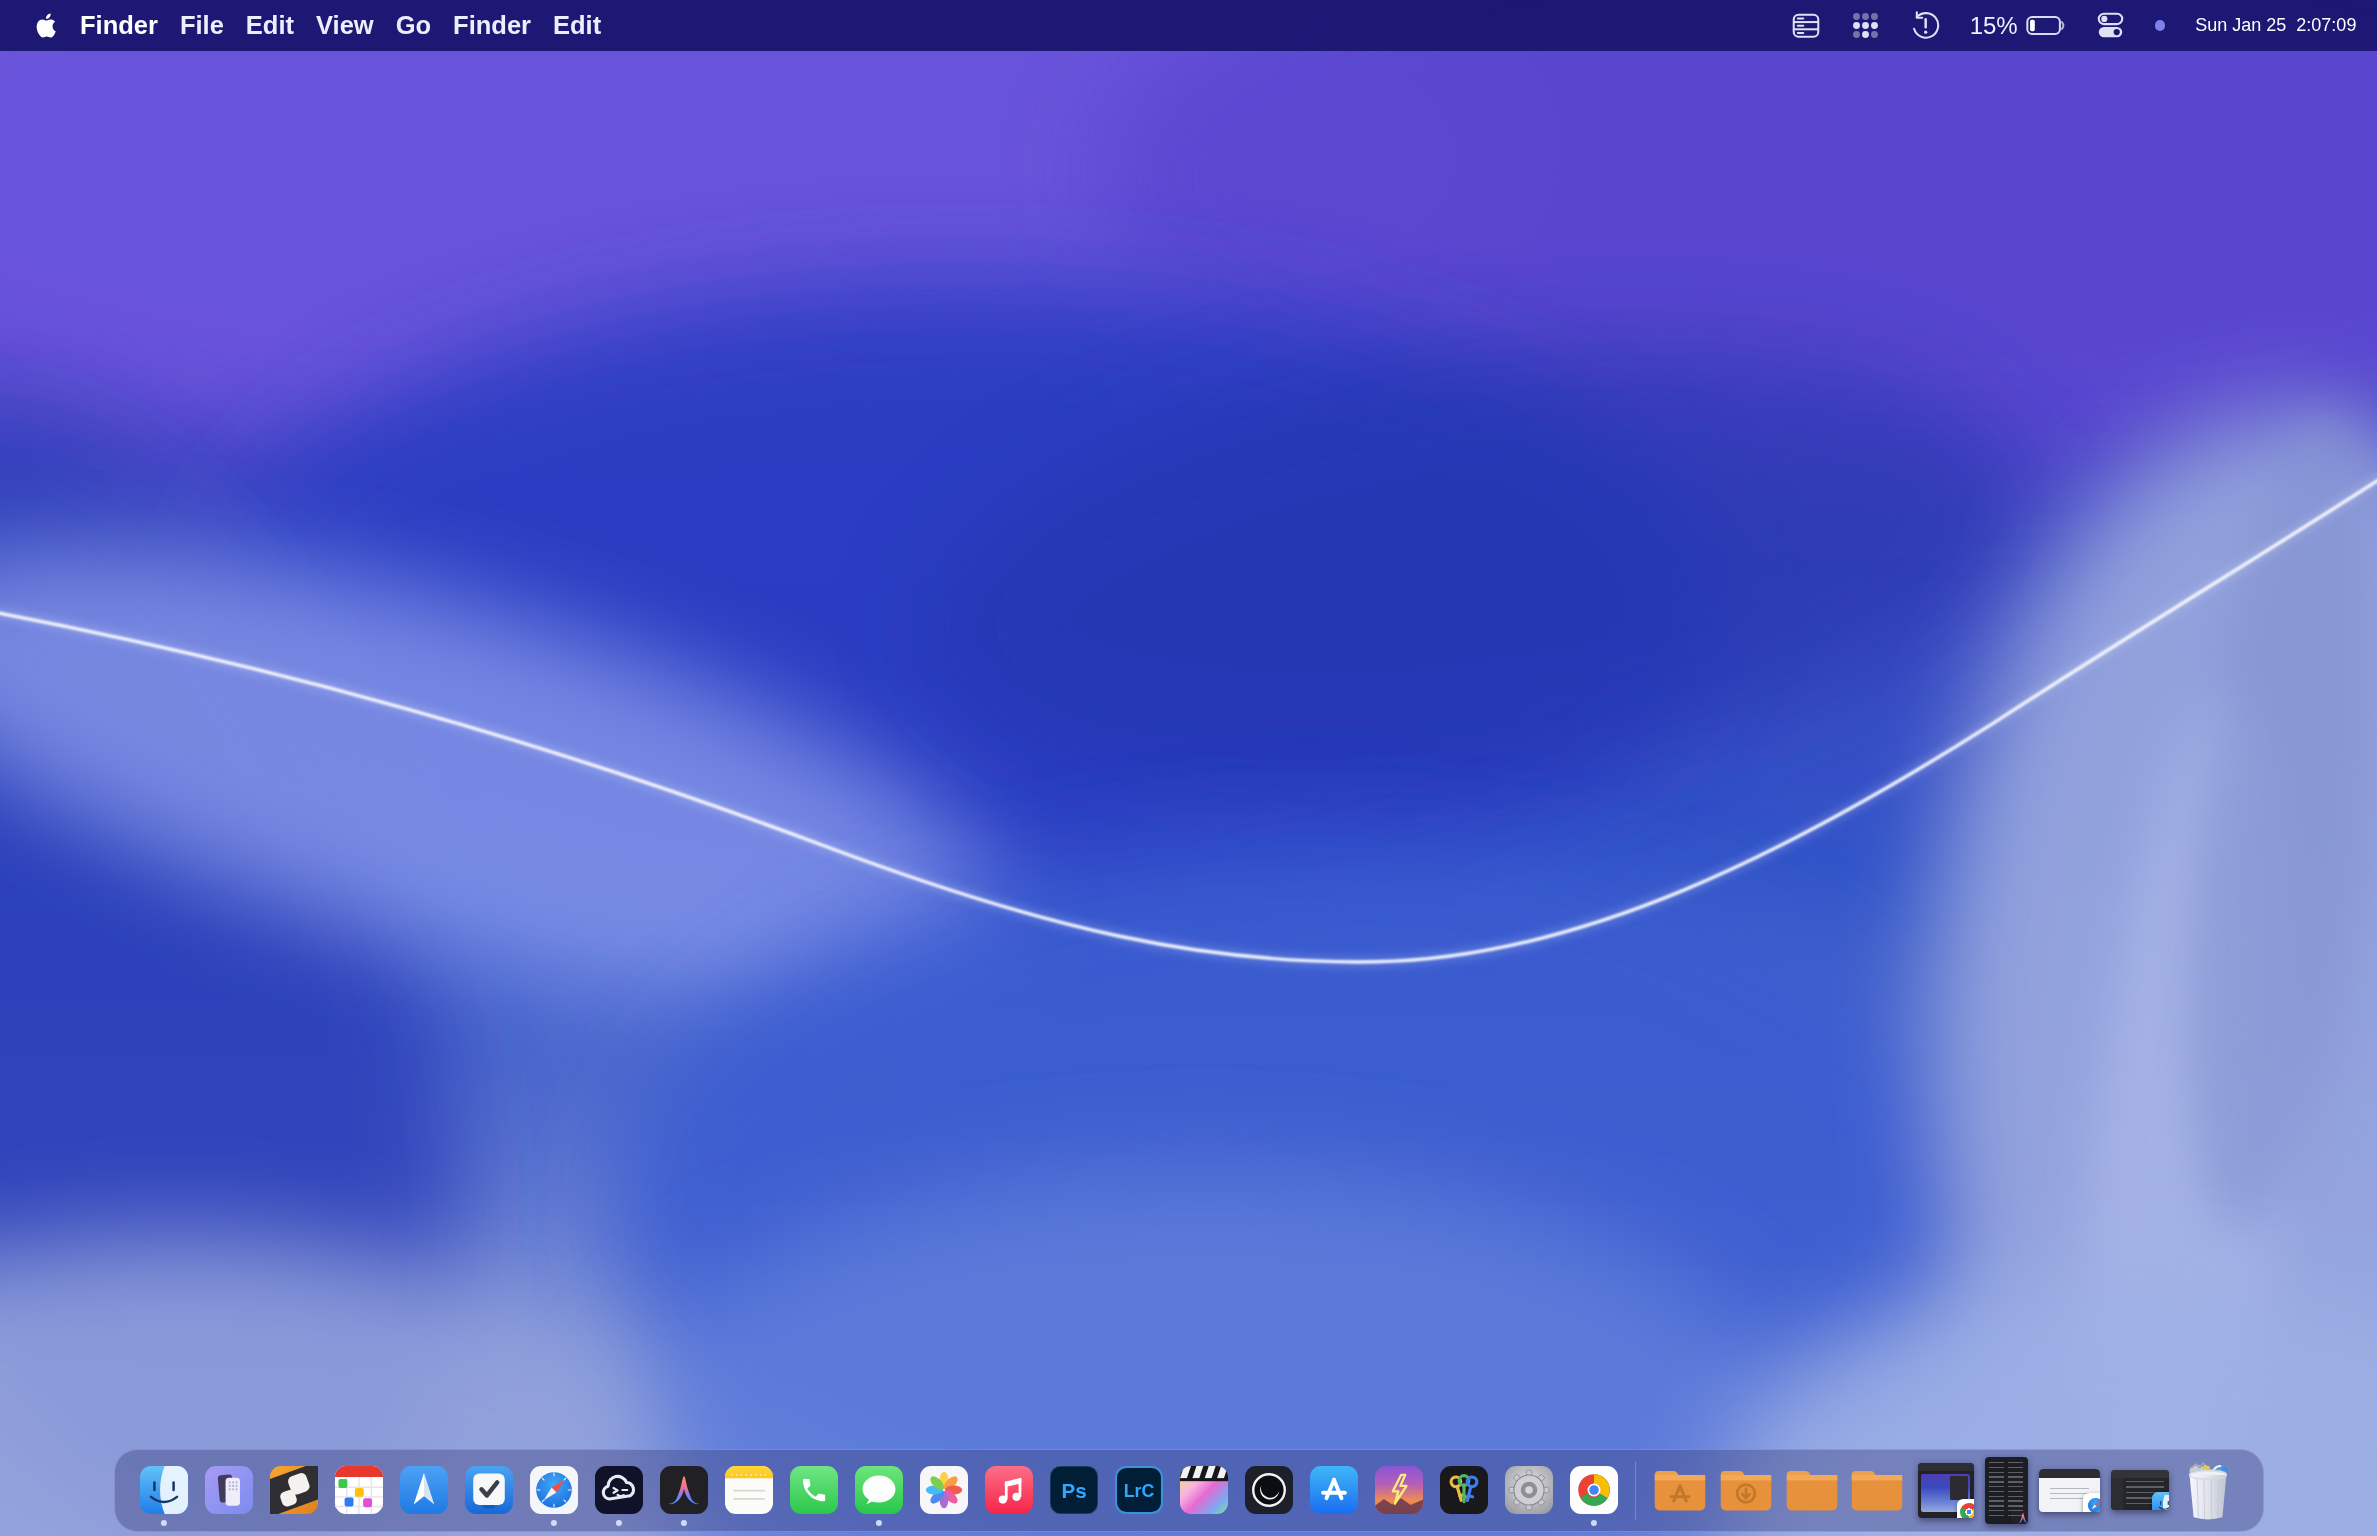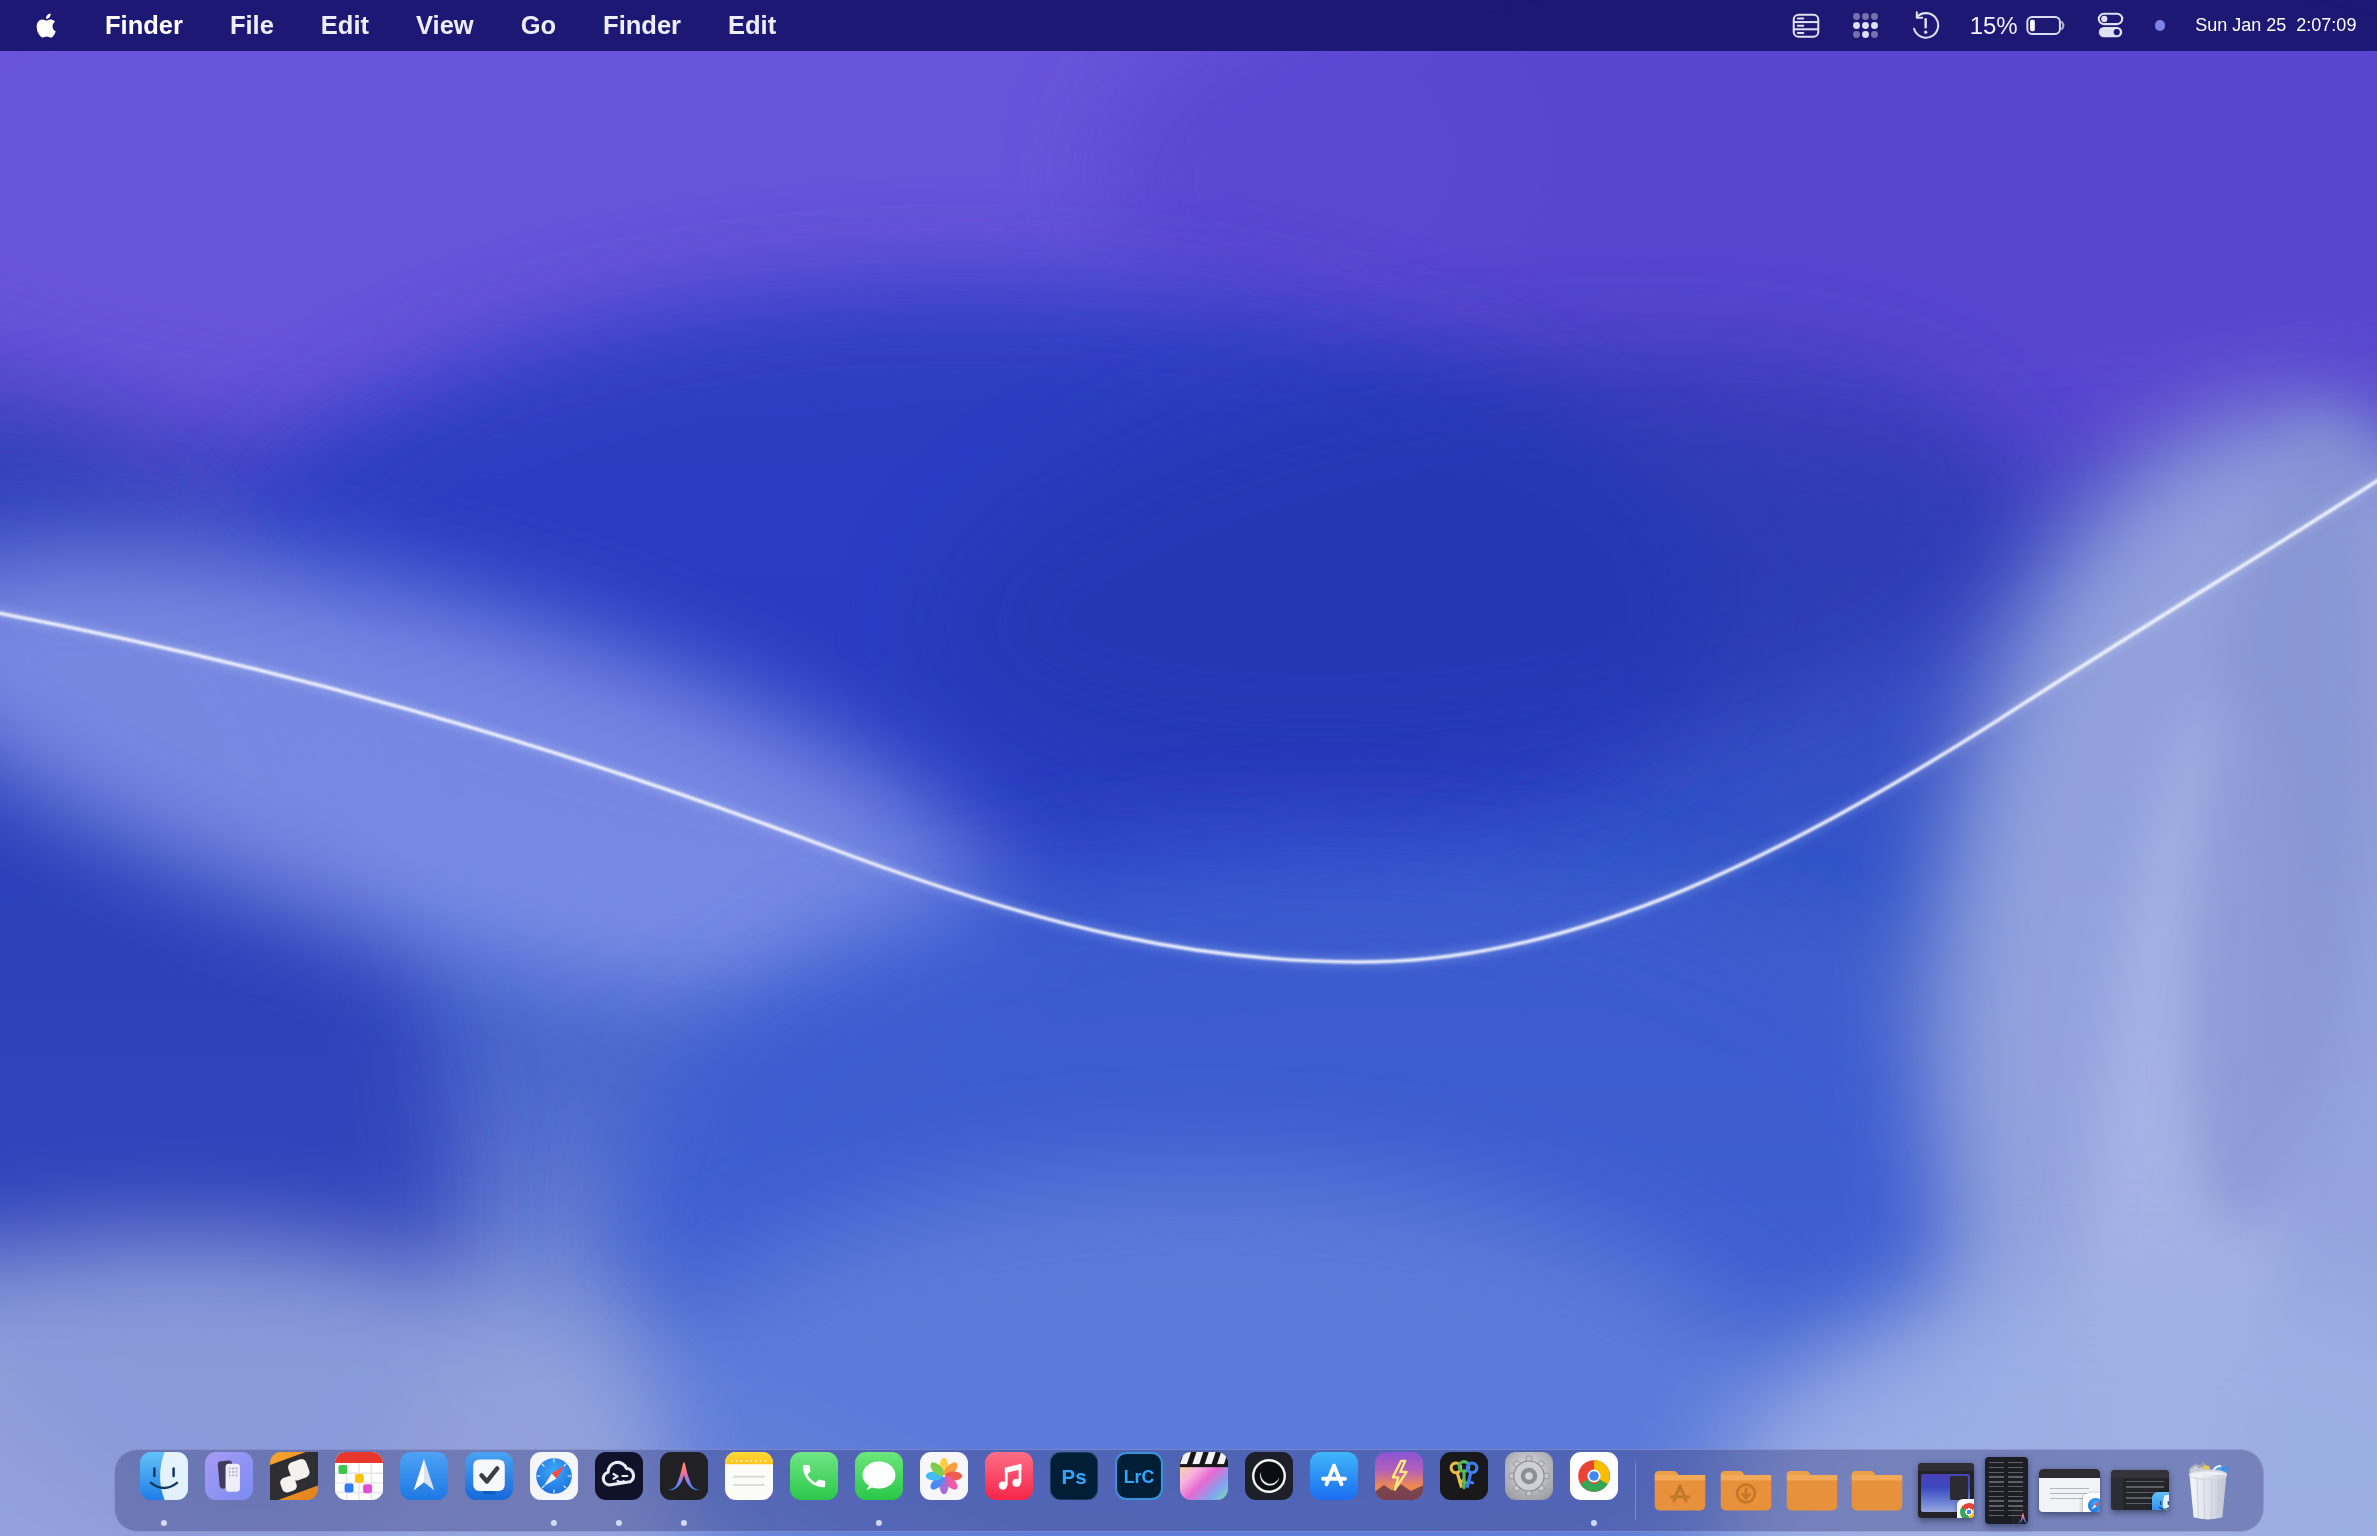--- a/index.html
+++ b/index.html
@@ -10,40 +10,40 @@
   }
   
   .wallpaper{position:absolute;inset:0;}
   .wallpaper svg{display:block;width:100%;height:100%;}
   
   .menubar{
     position:absolute;top:0;left:0;right:0;height:51px;
     background:rgba(27,22,112,0.96);
     display:flex;align-items:center;color:#f3f4ff;z-index:50;
   }
-  .menubar-left{display:flex;align-items:center;gap:47px;margin-left:33px;}
+  .menubar-left{display:flex;align-items:center;gap:22px;margin-left:33px;}
   .menu-item{font-size:25.5px;font-weight:700;color:#eceefc;cursor:default;}
   .menu-item.app-name{font-weight:700;color:#ffffff;}
   .apple{display:flex;align-items:center;}
   .menubar-right{margin-left:auto;display:flex;align-items:center;gap:30px;margin-right:20.6px;}
   .status-icon{display:flex;align-items:center;opacity:.92;}
   .battery-wrap{display:flex;align-items:center;gap:8.3px;}
   .battery-text{font-size:24px;color:#f0f1ff;}
   .clock{font-size:18px;color:#ffffff;white-space:pre;}
   .status-dot{width:10.3px;height:10.3px;border-radius:50%;background:#7d82ea;}
   
   .dock{
     position:absolute;left:114px;bottom:5.5px;height:83px;width:2150px;
     background:rgba(64,70,132,0.42);
     border:1.4px solid rgba(190,198,242,0.35);
     border-radius:23.4px;box-sizing:border-box;
     display:flex;align-items:center;padding:0 25px;z-index:40;
   }
   .dock-apps{display:flex;gap:17px;align-items:center;}
-  .dock-item{position:relative;width:48px;height:77px;display:flex;align-items:flex-start;justify-content:center;}
+  .dock-item{position:relative;width:48px;height:77px;display:flex;align-items:center;justify-content:center;}
   .dock-item .app-ic{width:48px;height:48px;display:block;}
   .run-dot{position:absolute;bottom:2.8px;left:50%;transform:translateX(-50%);
     width:6.2px;height:6.2px;border-radius:50%;background:rgba(222,230,255,0.9);}
   .dock-sep{width:1.4px;height:59px;background:rgba(230,236,255,0.26);margin:0 16.5px;border-radius:0.7px;}
   .dock-folders{display:flex;gap:9.6px;align-items:center;}
   .folder{position:relative;width:56px;height:77px;display:flex;align-items:center;justify-content:center;}
   .folder svg{width:56px;height:50px;}
   .dock-wins{display:flex;gap:11px;align-items:center;margin-left:12.4px;}
   .miniwin{position:relative;border-radius:4.1px;box-shadow:0 2.8px 6.9px rgba(0,0,20,.4);}
   .miniwin .badge{position:absolute;right:-8.3px;bottom:-6.9px;width:25px;height:25px;border-radius:6.2px;box-shadow:0 1.4px 4.1px rgba(0,0,0,.4);}

